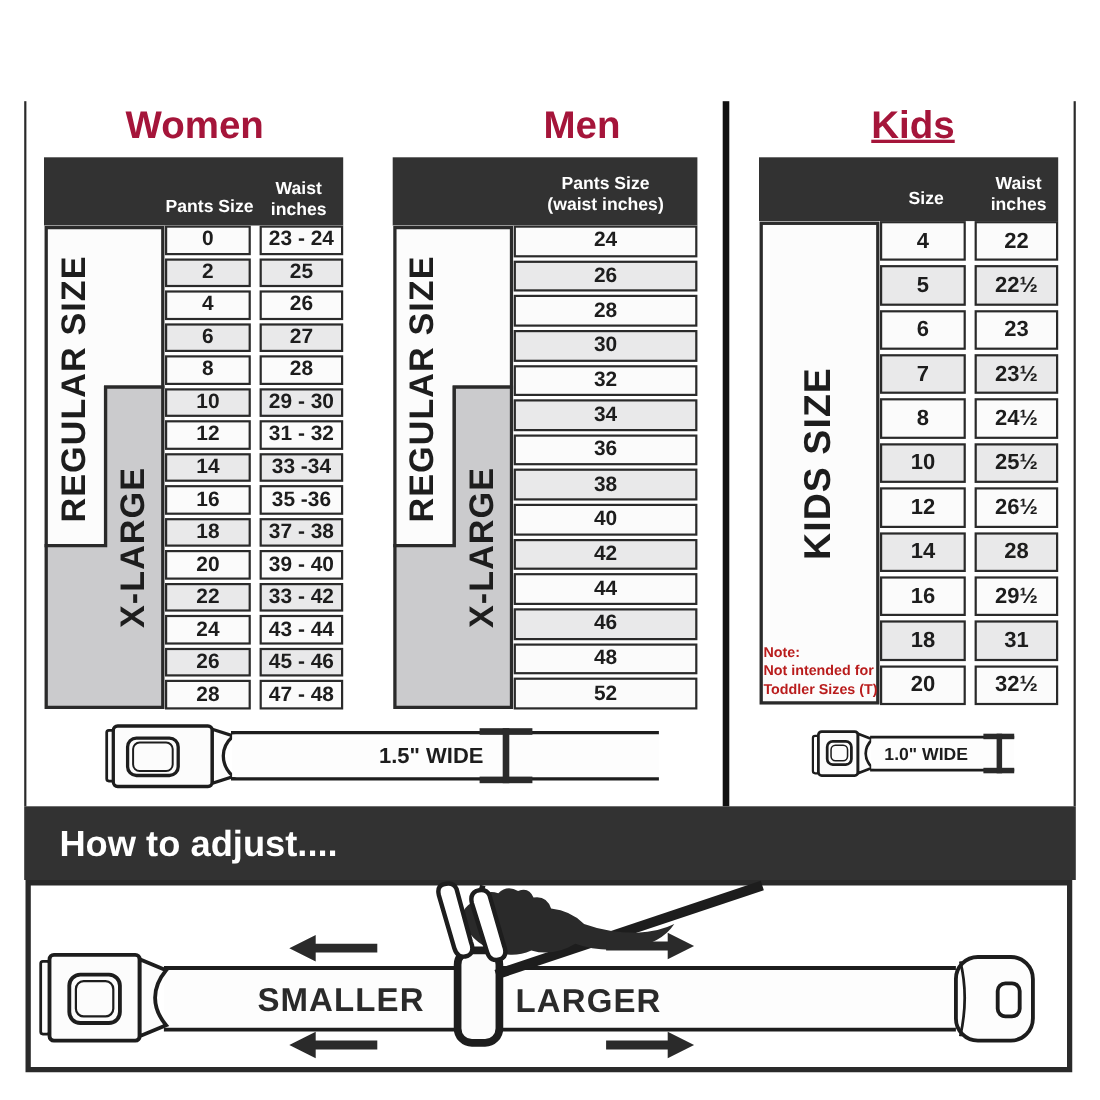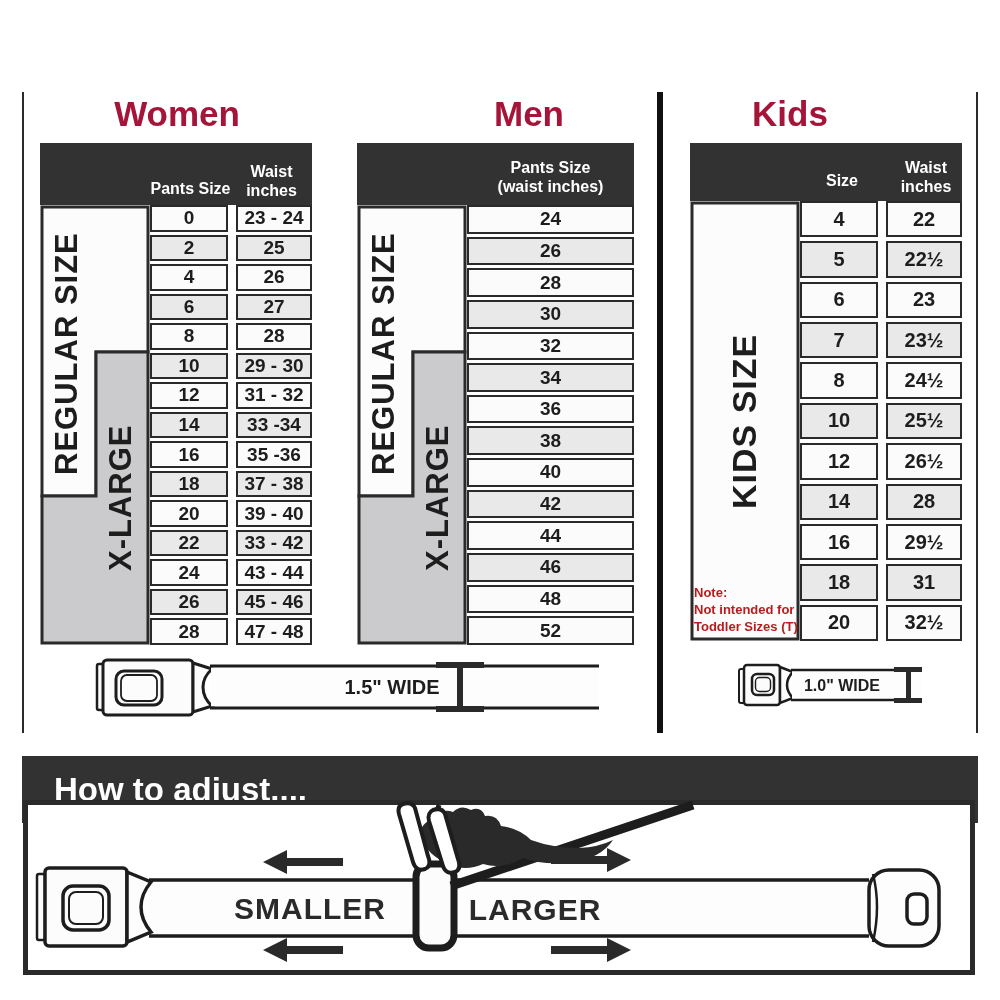--- a/index.html
+++ b/index.html
@@ -55,36 +55,36 @@
   .kids-note{position:absolute;left:4px;bottom:5px;width:104px;text-align:left;
              font-size:13px;font-weight:700;color:#b91c1c;line-height:1.3;white-space:nowrap;}
 
   
   .belt-adult{position:absolute;left:16px;top:563px;}
   .belt-kids{position:absolute;left:666px;top:563px;}
   svg text{font-family:"Liberation Sans","DejaVu Sans",sans-serif;}
 
   
   .adjust-bar{position:absolute;left:22px;top:733px;width:956px;height:67px;background:#323232;
-              display:flex;align-items:center;margin-top:23px;}
+              display:flex;align-items:center;}
   .adjust-bar span{color:#fff;font-size:33px;font-weight:700;padding-left:32px;}
   .adjust-box{position:absolute;left:23px;top:800px;width:952px;height:175px;}
 </style>
 </head>
 <body>
 
 <div class="page">
 
 
   <div class="main-panel">
     <div class="v-divider"></div>
 
     <div class="col-head" style="left:153px;">Women</div>
     <div class="col-head" style="left:470px;margin-left:35px;">Men</div>
-    <div class="col-head" style="left:766px;">Kids</div>
+    <div class="col-head" style="left:806px;text-decoration:underline;">Kids</div>
 
     <div class="table women-t">
       <div class="thead">
         <div class="th w-pants">Pants Size</div>
         <div class="th w-waist">
           <div>Waist</div>
           <div>inches</div>
         </div>
       </div>
       <div class="label-zone">

